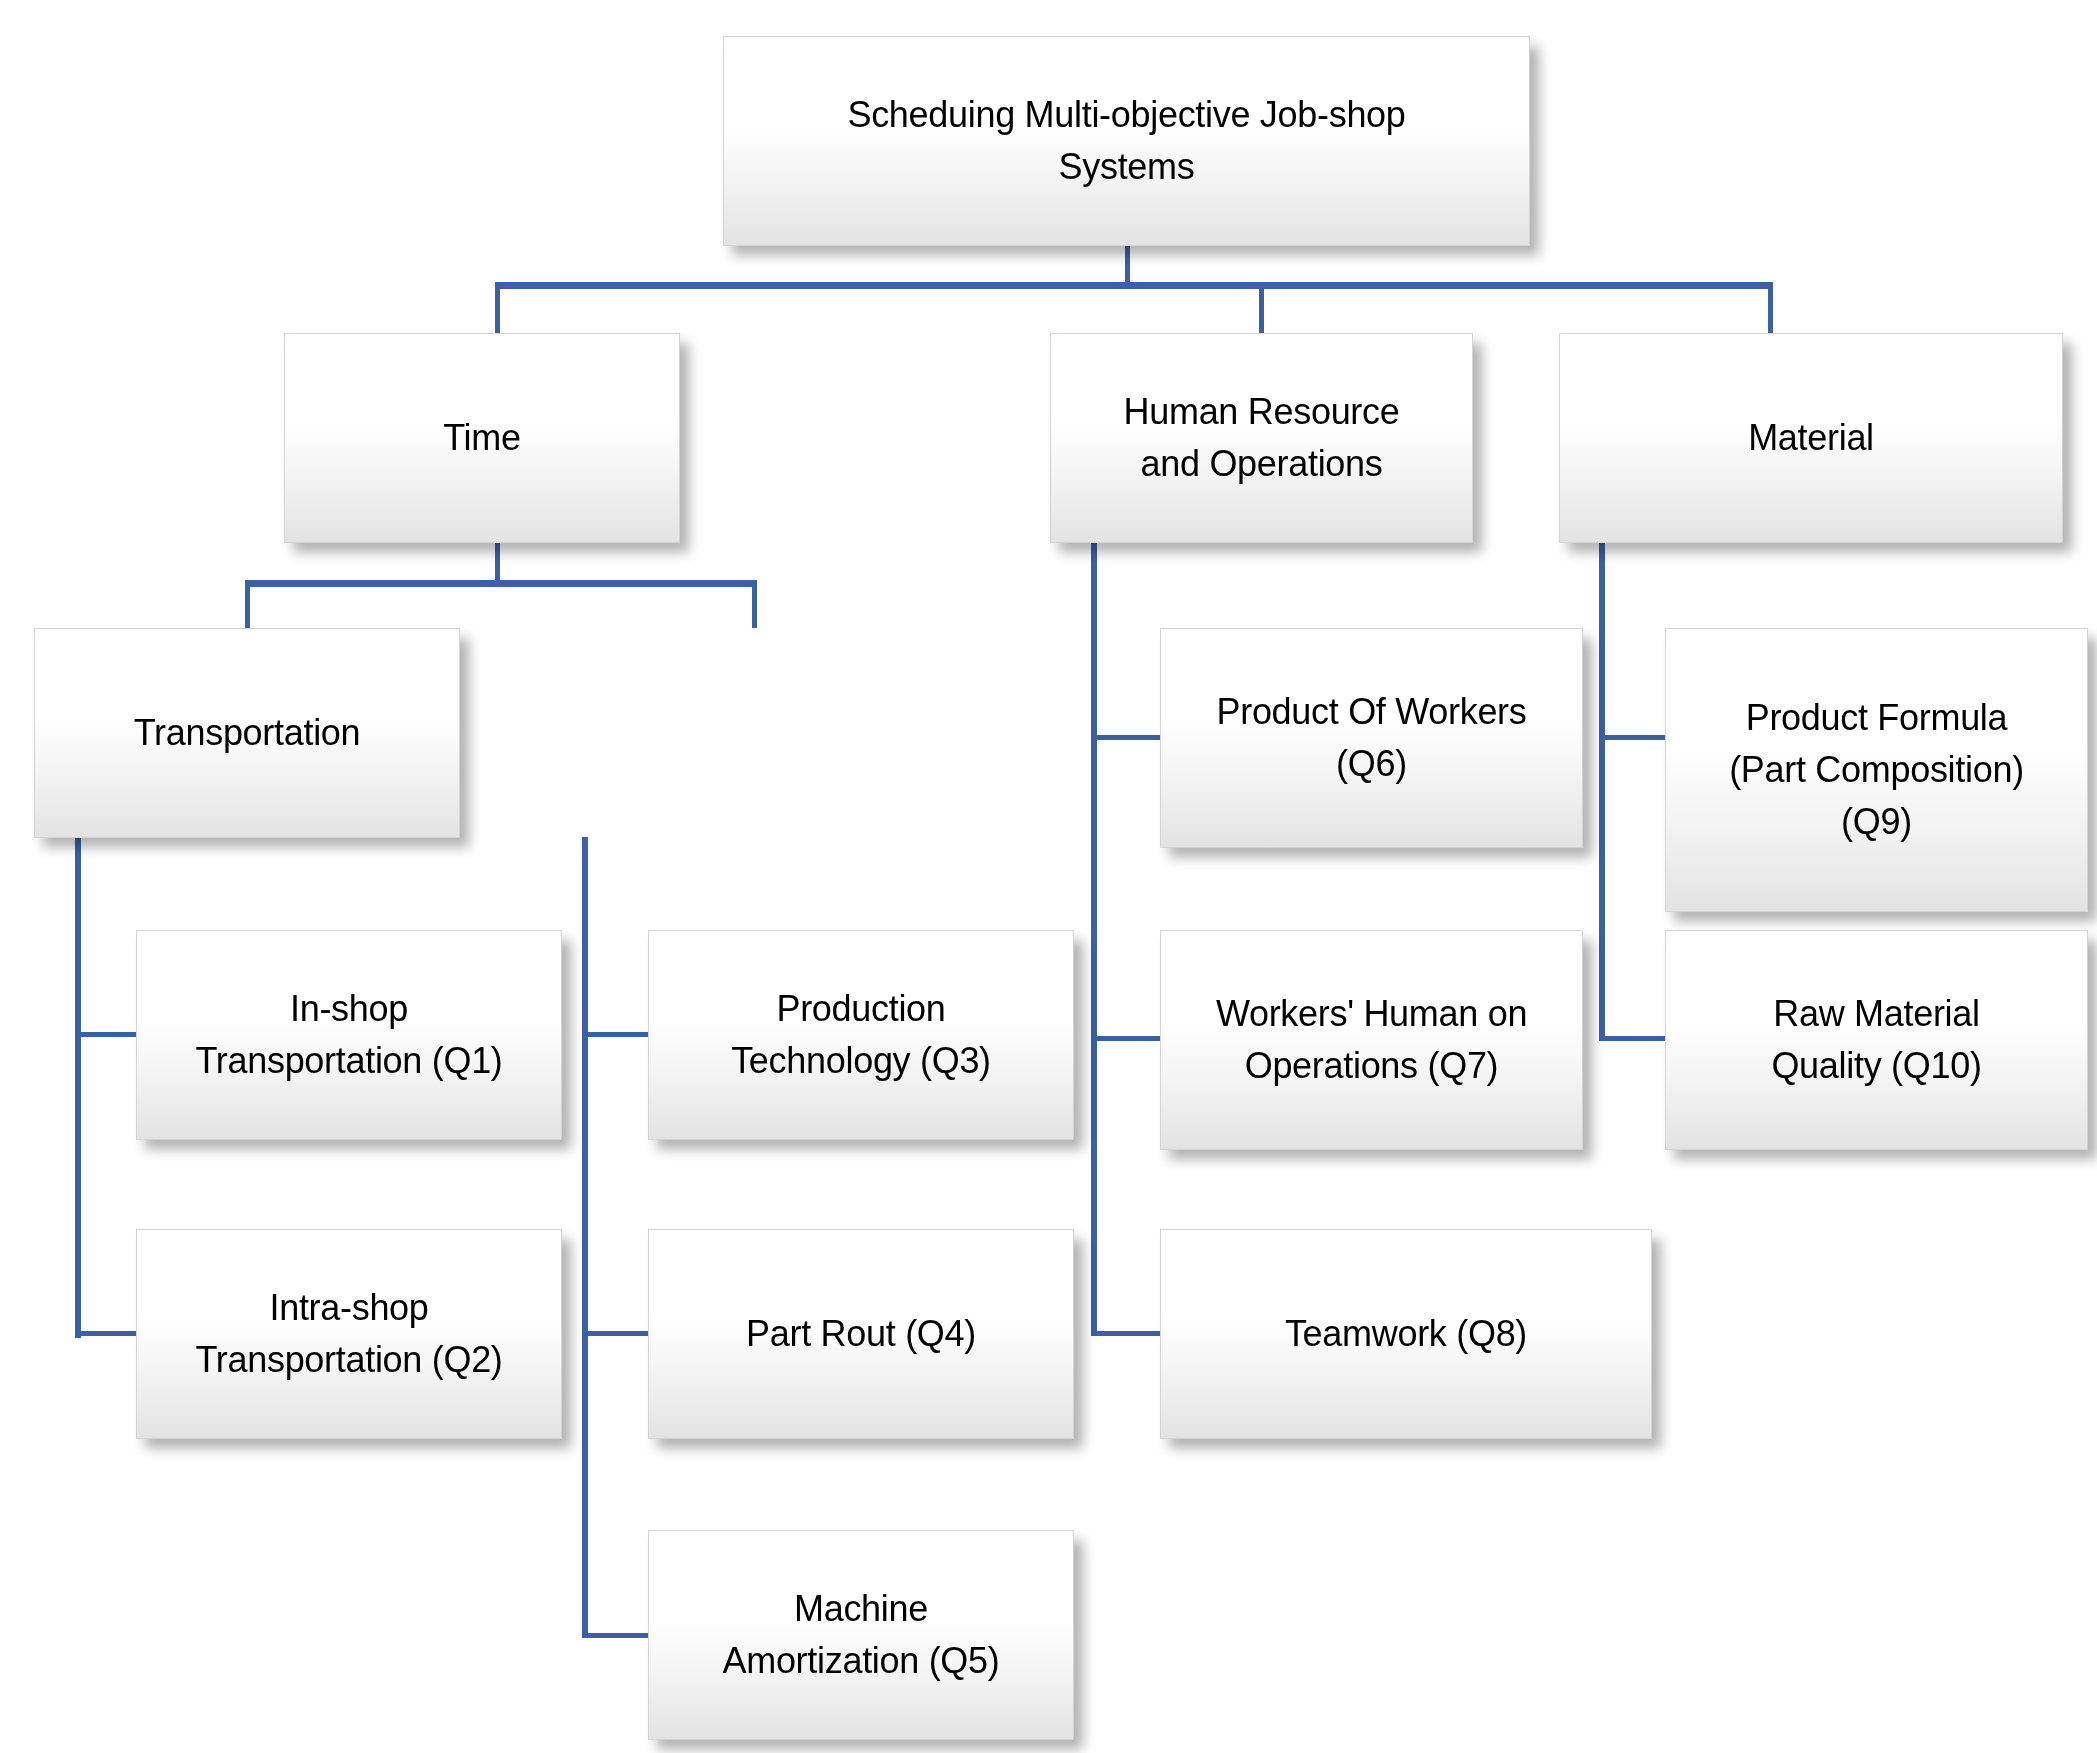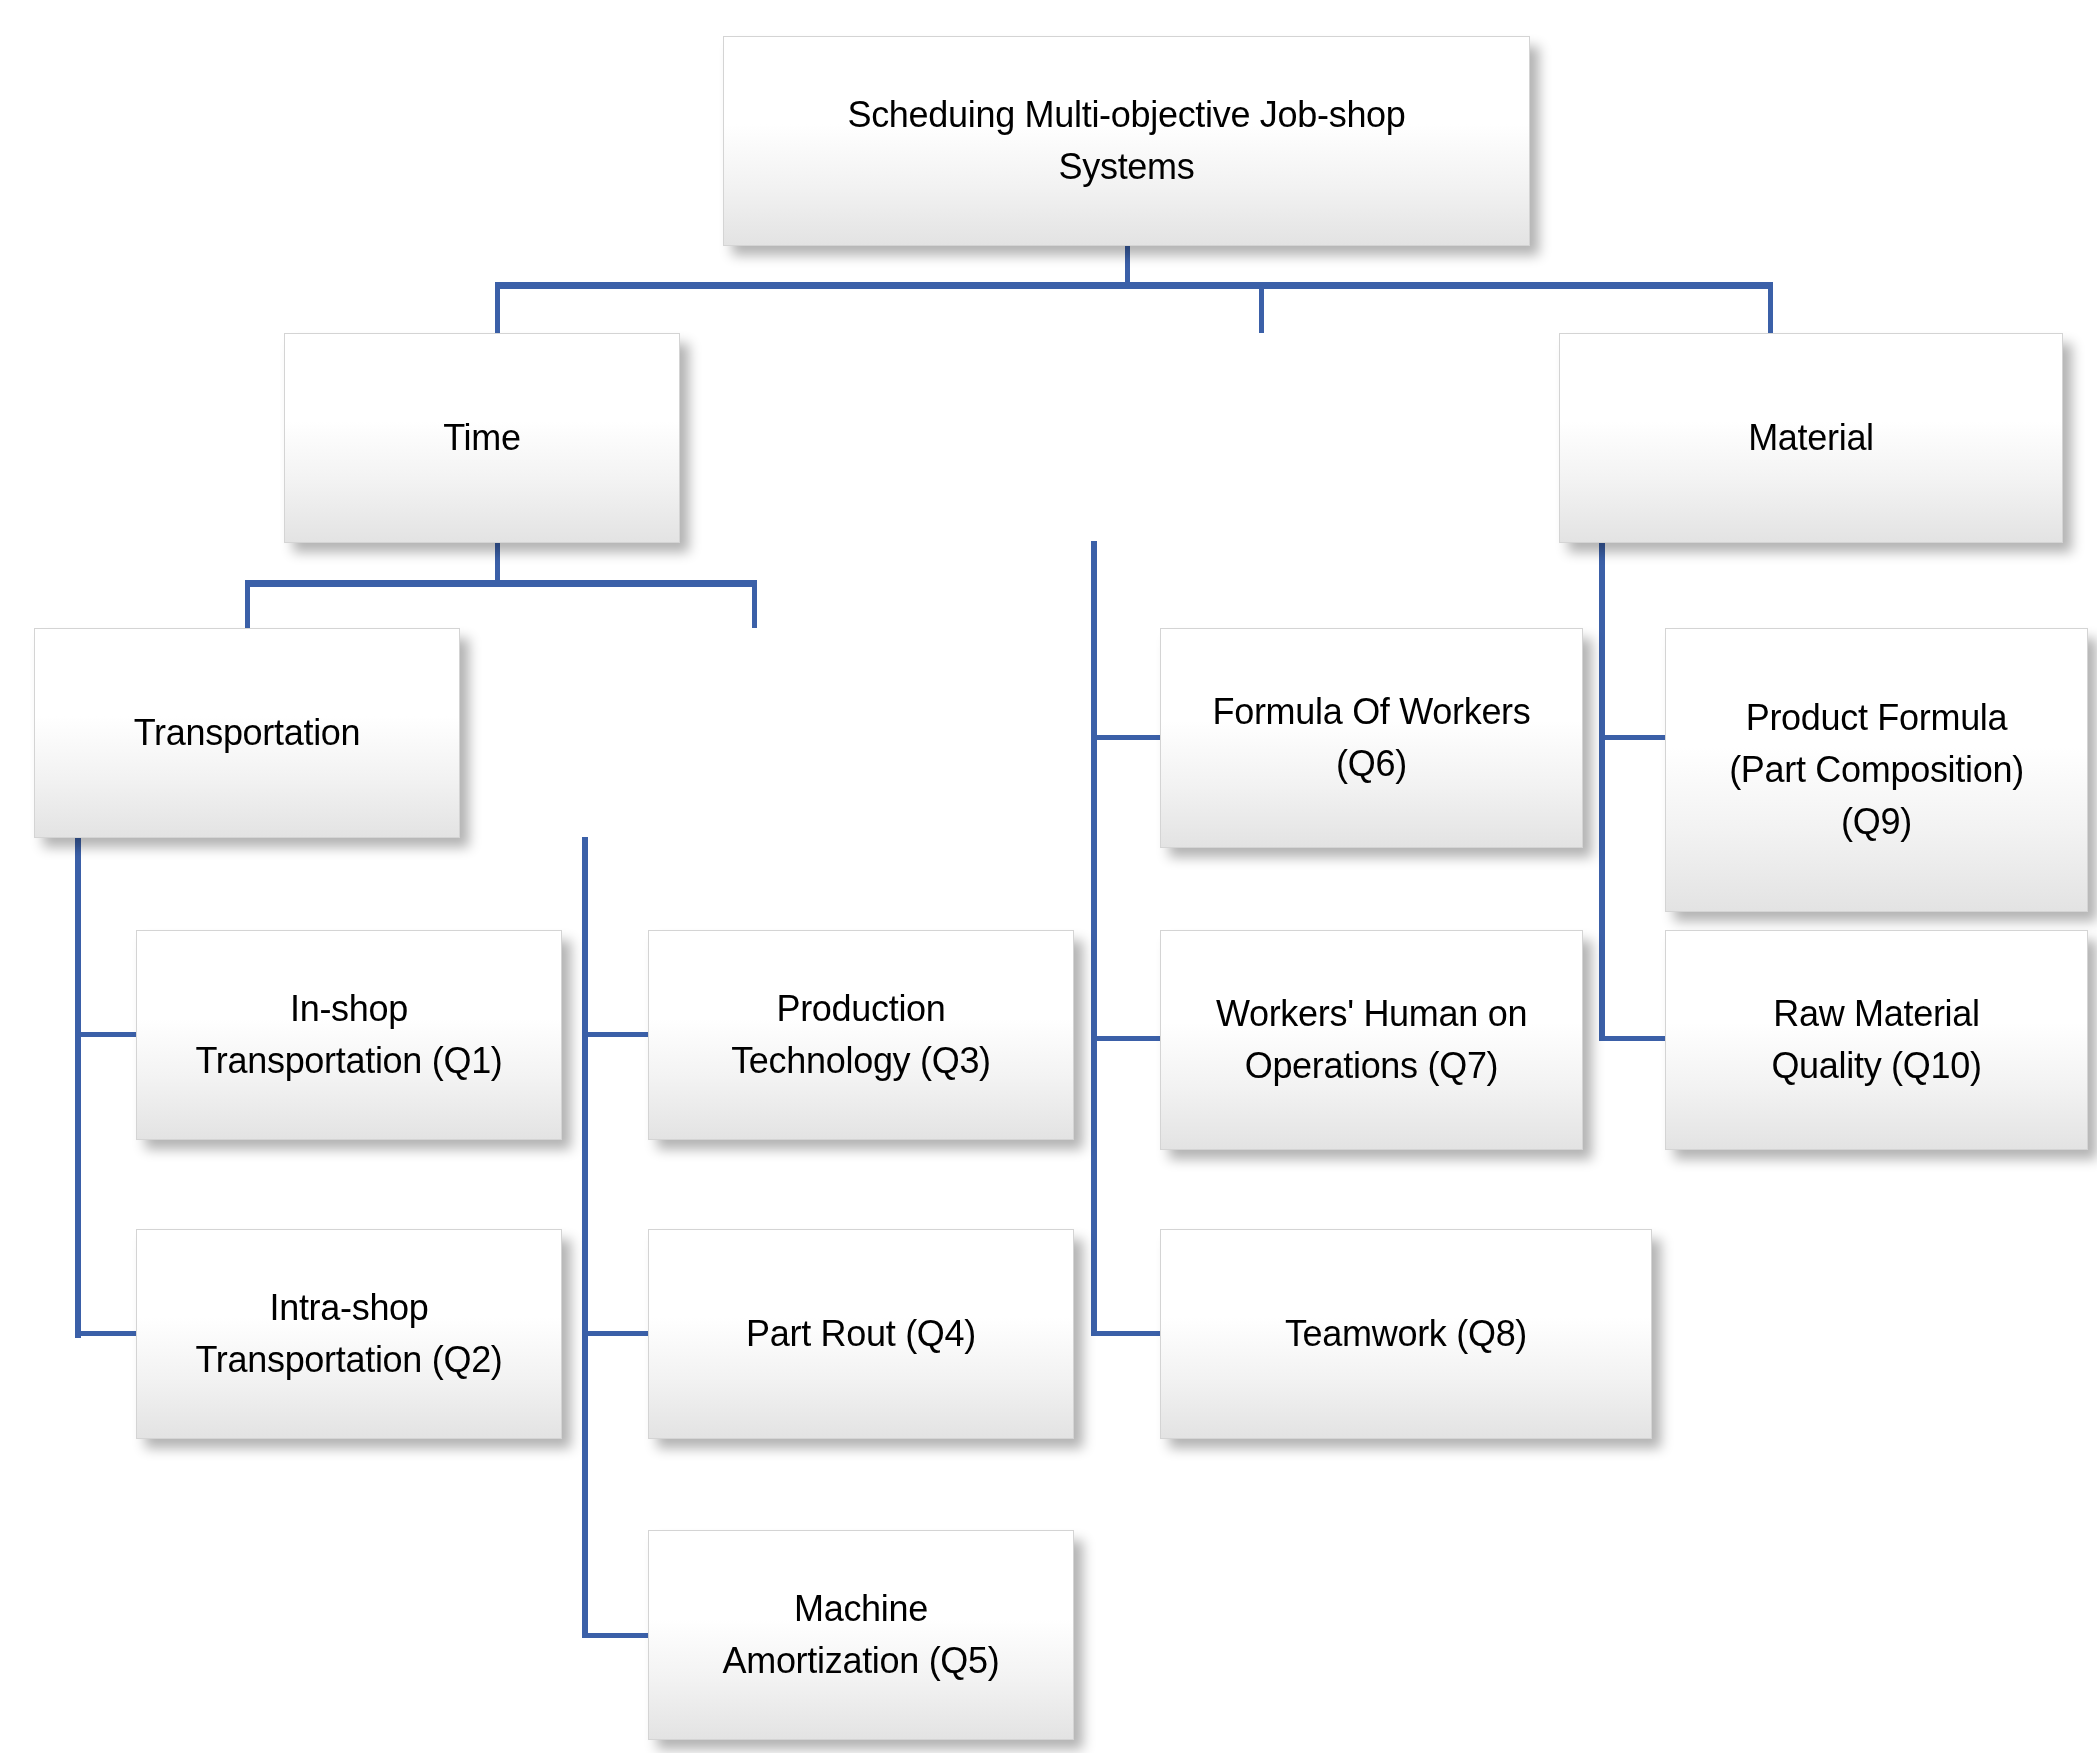--- a/index.html
+++ b/index.html
@@ -84,29 +84,33 @@
   <div class="conn" style="left:1599px;top:1036px;width:67px;height:4.5px"></div>
 
   <div class="node" style="left:723px;top:36px;width:807px;height:210px">
     <span class="label">Scheduing Multi-objective Job-shop
 Systems</span>
   </div>
 
   <div class="node" style="left:284px;top:333px;width:396px;height:210px">
     <span class="label">Time</span>
   </div>
+  <div class="node" style="left:1050px;top:333px;width:423px;height:210px">
+    <span class="label">Human Resource
+and Operations</span>
+  </div>
   <div class="node" style="left:1559px;top:333px;width:504px;height:210px">
     <span class="label">Material</span>
   </div>
 
   <div class="node" style="left:34px;top:628px;width:426px;height:210px">
     <span class="label">Transportation</span>
   </div>
   <div class="node" style="left:1160px;top:628px;width:423px;height:220px">
-    <span class="label">Formula Of Workers
+    <span class="label">Product Of Workers
 (Q6)</span>
   </div>
   <div class="node" style="left:1665px;top:628px;width:423px;height:284px">
     <span class="label">Product Formula
 (Part Composition)
 (Q9)</span>
   </div>
 
   <div class="node" style="left:136px;top:930px;width:426px;height:210px">
     <span class="label">In-shop

